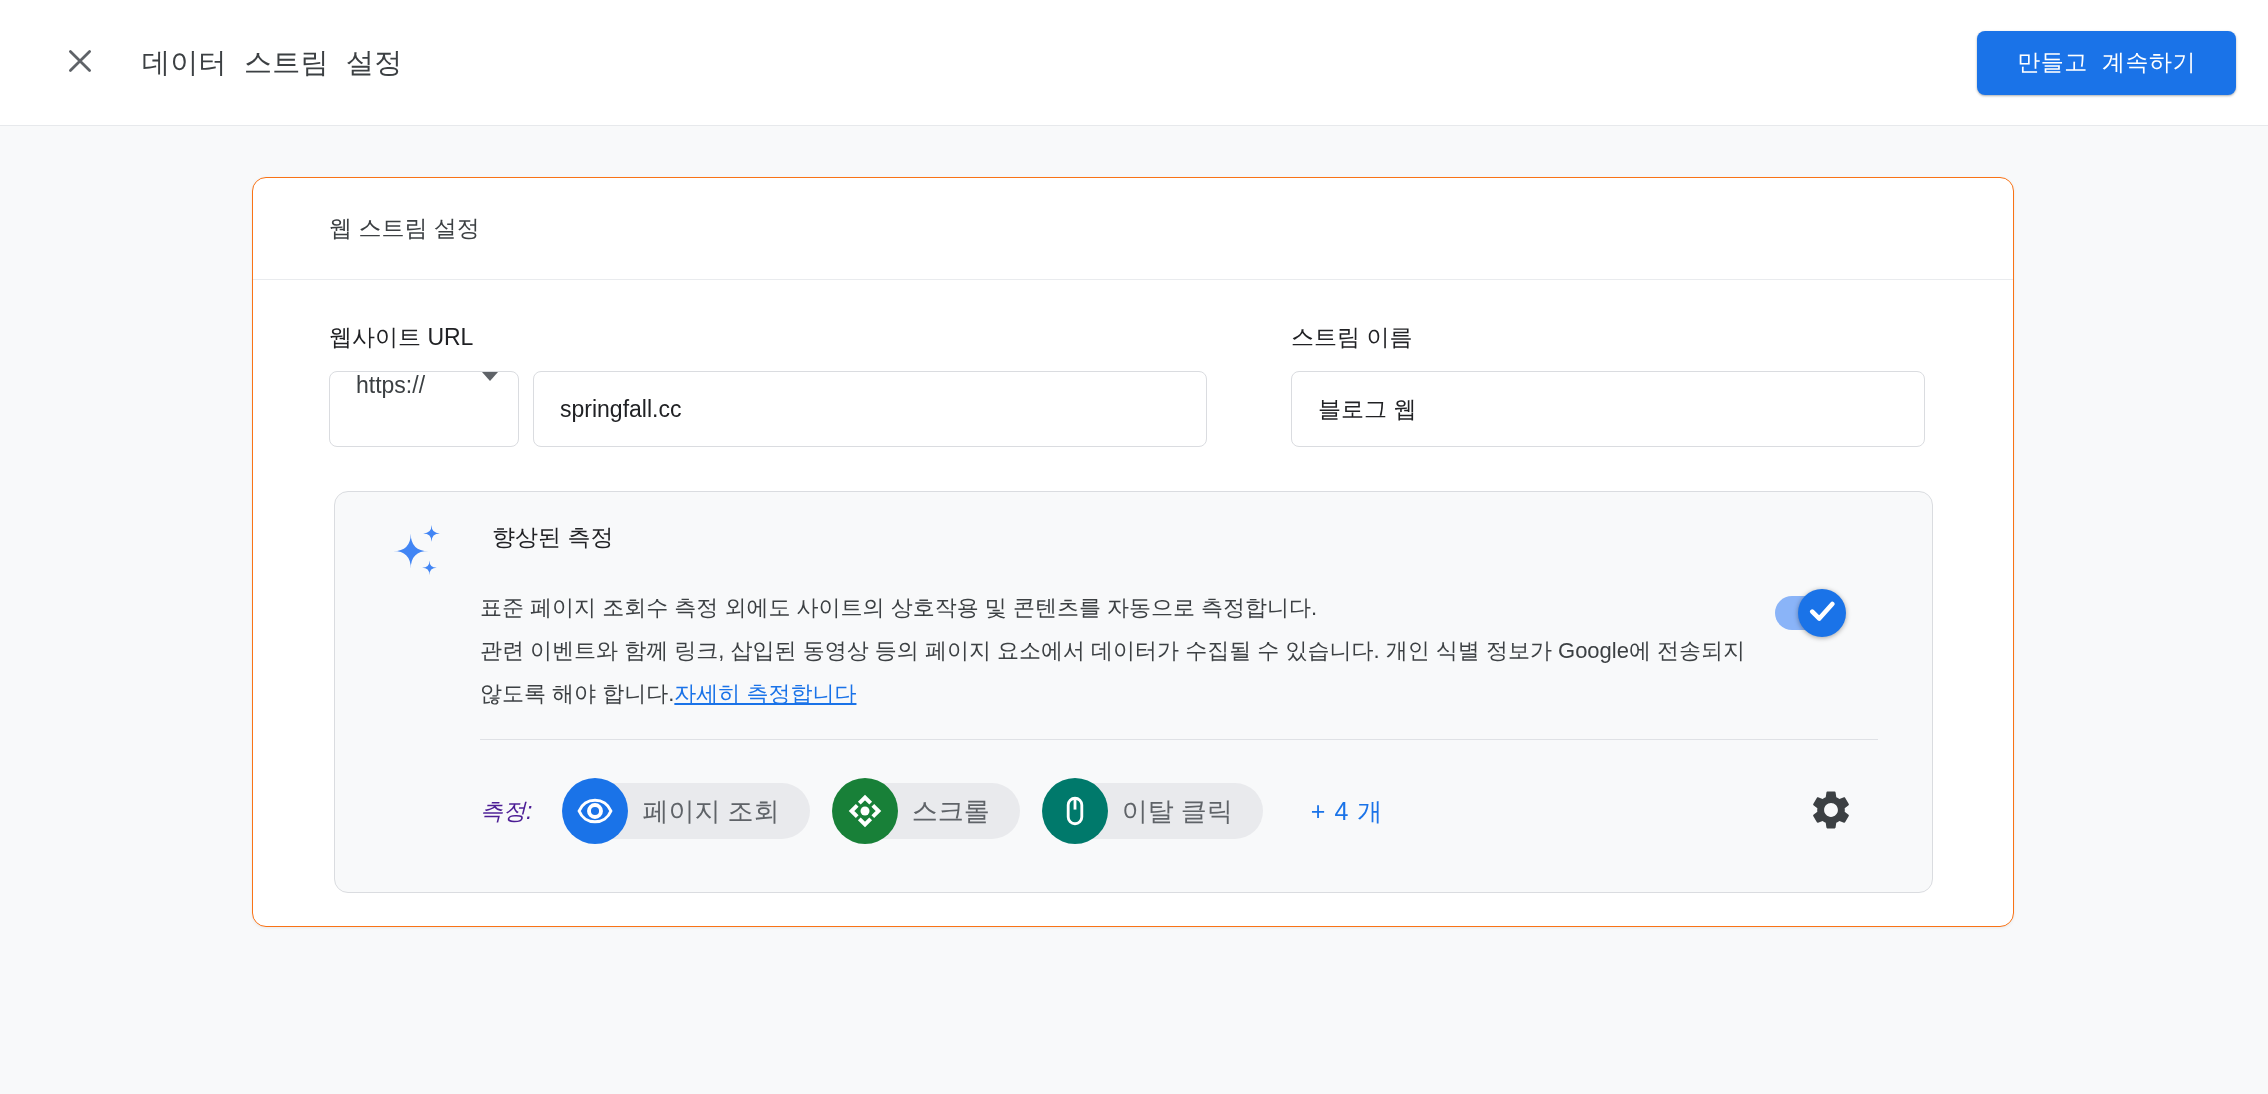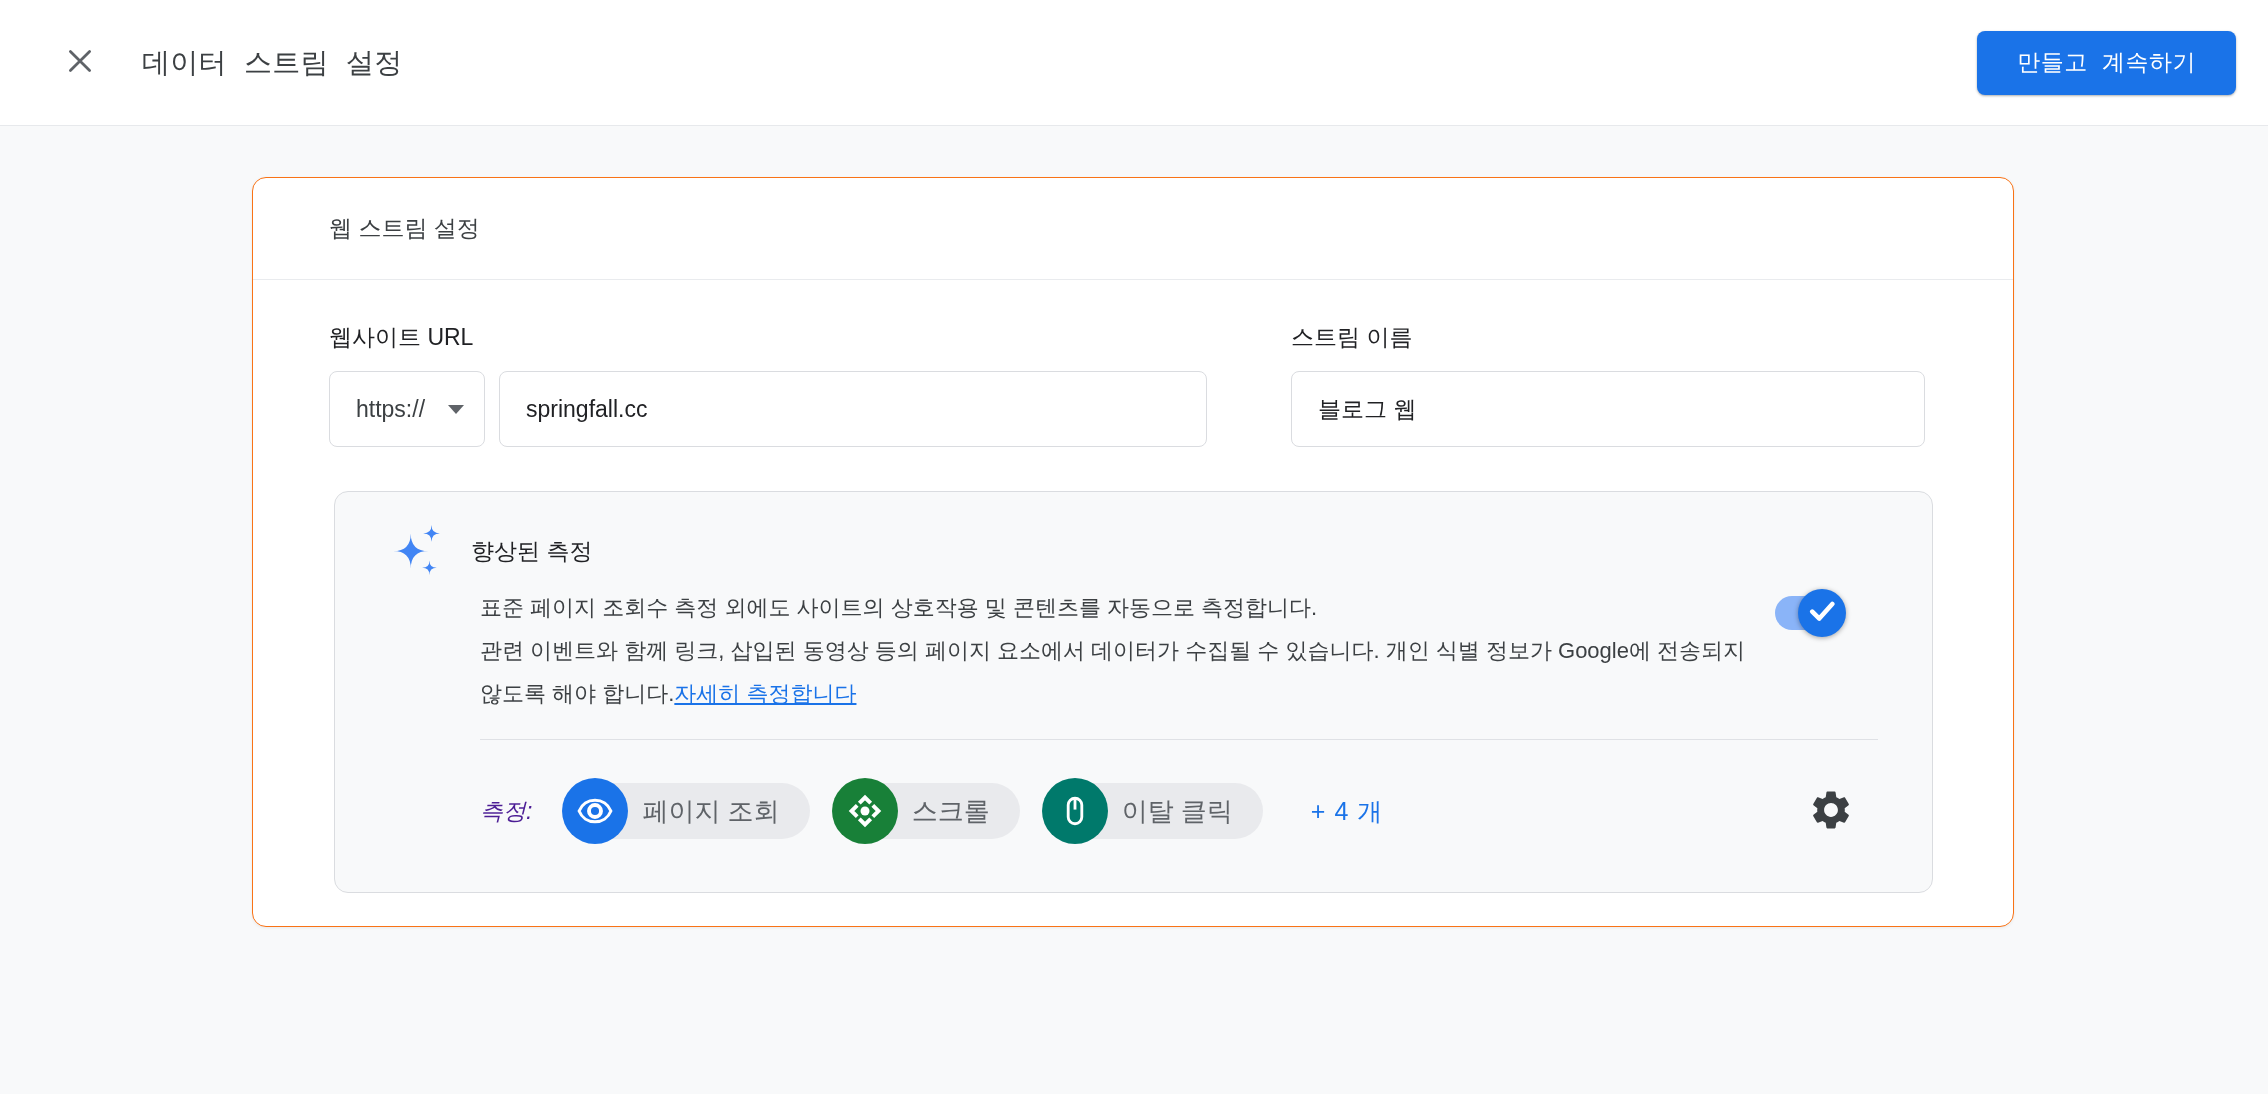--- a/index.html
+++ b/index.html
@@ -39,40 +39,40 @@
     height:102px; border-bottom:1px solid #e9ebee;
     display:flex; align-items:center; padding-left:76px;
     font-size:23px; color:#3c4043;
   }
   .form-row { display:flex; margin:42px 88px 0 76px; gap:84px; }
   .col-url { width:878px; }
   .col-name { flex:1; }
   .field-label { font-size:23px; color:#202124; margin-bottom:18px; }
   .url-inputs { display:flex; gap:14px; }
   .protocol-select {
-    width:156px; height:76px; border:1px solid #dadce0; border-radius:8px; background:#fff;
-    display:flex; align-items:center; justify-content:space-between;
+    width:190px; height:76px; border:1px solid #dadce0; border-radius:8px; background:#fff;
+    display:flex; align-items:flex-start; justify-content:space-between;
     padding:0 20px 0 26px; font-size:23px; color:#3c4043; cursor:pointer;
   }
   .caret-down {
     width:0; height:0;
     border-left:8px solid transparent; border-right:8px solid transparent;
     border-top:9px solid #5f6368;
   }
   .text-input {
     height:76px; width:100%; border:1px solid #dadce0; border-radius:8px;
     padding:0 26px; font-size:23px; color:#202124; background:#fff; font-family:inherit;
   }
   
   .enhanced {
     margin:44px 0 0 81px; width:1599px;
     border:1px solid #dadce0; border-radius:14px; background:#f8f9fa;
     padding-bottom:48px;
   }
-  .enh-header { display:flex; align-items:center; gap:27px; padding:30px 0 0 55px; }
+  .enh-header { display:flex; align-items:flex-start; gap:48px; padding:30px 0 0 55px; }
   .enh-title { font-size:23px; font-weight:500; color:#202124; }
   .enh-body { position:relative; margin:6px 89px 0 145px; }
   .enh-desc { width:1275px; font-size:22px; line-height:43px; color:#3c4043; }
   .learn-more { color:#1a73e8; text-decoration:underline; cursor:pointer; }
   
   .toggle { position:absolute; right:0; top:10px; width:68px; height:34px; cursor:pointer; }
   .toggle-track { width:66px; height:34px; background:#8ab4f8; border-radius:17px; }
   .toggle-thumb {
     position:absolute; right:-3px; top:-7px; width:48px; height:48px;
     background:#1a73e8; border-radius:50%;

